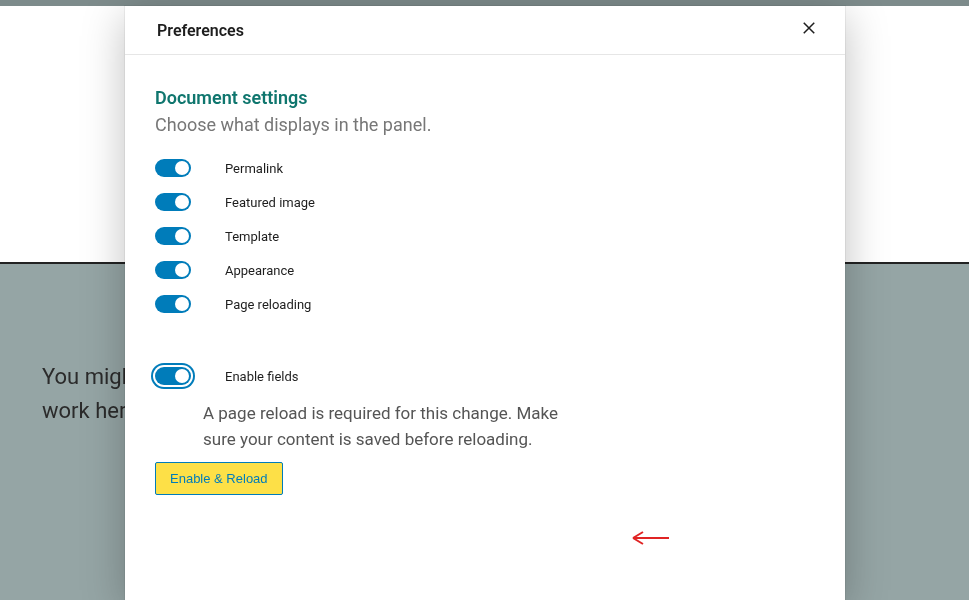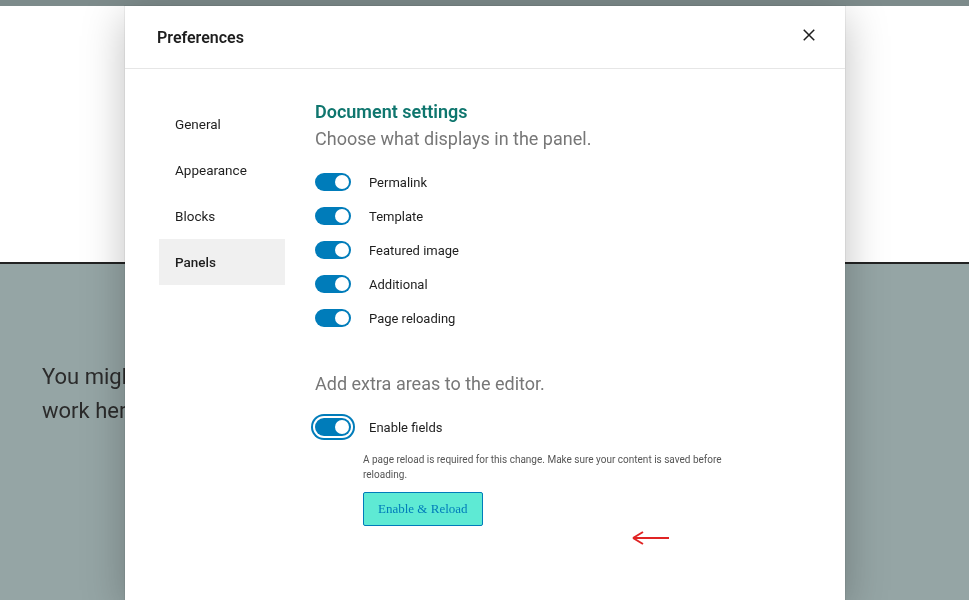--- a/index.html
+++ b/index.html
@@ -18,21 +18,21 @@
 
   .modal {
     position: absolute;
     top: 6px; left: 125px;
     width: 720px; height: 594px;
     background: #fff;
     box-shadow: 0 0 0 1px rgba(0,0,0,.05), 0 10px 40px rgba(0,0,0,.25);
     display: flex; flex-direction: column;
   }
   .modal-header {
-    height: 63px;
+    height: 49px;
     border-bottom: 1px solid #e6e6e6;
     display: flex; align-items: center; justify-content: space-between;
     padding: 0 24px 0 32px;
   }
   .modal-title { font-size: 16px; font-weight: 600; color: #1e1e1e; }
   .close-btn { width: 24px; height: 24px; display: flex; align-items: center; justify-content: center; cursor: pointer; color:#1e1e1e; }
   .close-btn svg { width: 18px; height: 18px; }
 
   .modal-body { flex: 1; display: flex; }
   .tabs {
@@ -46,24 +46,24 @@
     color: #1e1e1e;
     cursor: pointer;
   }
   .tab.active { background: #f0f0f0; font-weight: 500; }
 
   .content { flex: 1; padding: 32px 24px 24px 30px; overflow: auto; }
   .section h3 { font-size: 18px; font-weight: 600; color: #0f766e; margin-bottom: 6px; }
   .section .desc { font-size: 18px; color: #777; margin-bottom: 16px; }
   .section + .section { margin-top: 38px; }
 
-  .row { display: flex; align-items: center; gap: 18px; padding: 8px 0; }
+  .row { display: flex; align-items: center; gap: 34px; padding: 8px 0; }
   .row .label { font-size: 13px; color: #1e1e1e; }
 
-  .help { font-size: 10px; color: #555; line-height: 1.5; margin: 8px 0 10px 48px; max-width: 380px; }
+  .help { font-size: 17px; color: #555; line-height: 1.5; margin: 8px 0 10px 48px; max-width: 380px; }
 
   .toggle {
     position: relative;
     width: 36px; height: 18px;
     background: #007cba;
     border-radius: 10px;
     flex-shrink: 0;
     cursor: pointer;
   }
   .toggle::after {
@@ -73,29 +73,27 @@
     background: #fff;
     border-radius: 50%;
     top: 2px; right: 2px;
   }
   .toggle.focused {
     box-shadow: 0 0 0 2px #fff, 0 0 0 4px #007cba;
   }
 
   .reload-btn {
     display: inline-block;
-    margin-left: 48px;
     padding: 8px 14px;
     font-size: 13px;
     color: #007cba;
     border: 1px solid #007cba;
-    background: #5eead4;
+    background: #fde047;
     cursor: pointer;
     border-radius: 2px;
-    font-family: Liberation Serif, serif;
   }
 
   .annotation-arrow {
     position: absolute;
     top: 528px; left: 631px;
     pointer-events: none;
   }
   .annotation-arrow svg { width: 40px; height: 20px; }
 </style>
 </head>
@@ -117,57 +115,50 @@
     <div class="close-btn">
       <span>
         <svg viewBox="0 0 24 24" fill="none" stroke="currentColor" stroke-width="2">
           <path d="M5 5 L19 19 M19 5 L5 19"></path>
         </svg>
       </span>
     </div>
   </div>
 
   <div class="modal-body">
-    <div class="tabs">
-      <div class="tab">General</div>
-      <div class="tab">Appearance</div>
-      <div class="tab">Blocks</div>
-      <div class="tab active">Panels</div>
-    </div>
 
     <div class="content">
 
       <div class="section">
         <h3>Document settings</h3>
         <div class="desc">Choose what displays in the panel.</div>
 
         <div class="row">
           <div class="toggle"></div>
           <div class="label">Permalink</div>
         </div>
         <div class="row">
           <div class="toggle"></div>
+          <div class="label">Featured image</div>
+        </div>
+        <div class="row">
+          <div class="toggle"></div>
           <div class="label">Template</div>
         </div>
         <div class="row">
           <div class="toggle"></div>
-          <div class="label">Featured image</div>
-        </div>
-        <div class="row">
-          <div class="toggle"></div>
-          <div class="label">Additional</div>
+          <div class="label">Appearance</div>
         </div>
         <div class="row">
           <div class="toggle"></div>
           <div class="label">Page reloading</div>
         </div>
       </div>
 
       <div class="section">
-        <div class="desc">Add extra areas to the editor.</div>
 
         <div class="row">
           <div class="toggle focused"></div>
           <div class="label">Enable fields</div>
         </div>
 
         <div class="help">A page reload is required for this change. Make sure your content is saved before reloading.</div>
 
         <button class="reload-btn">Enable &amp; Reload</button>
       </div>

